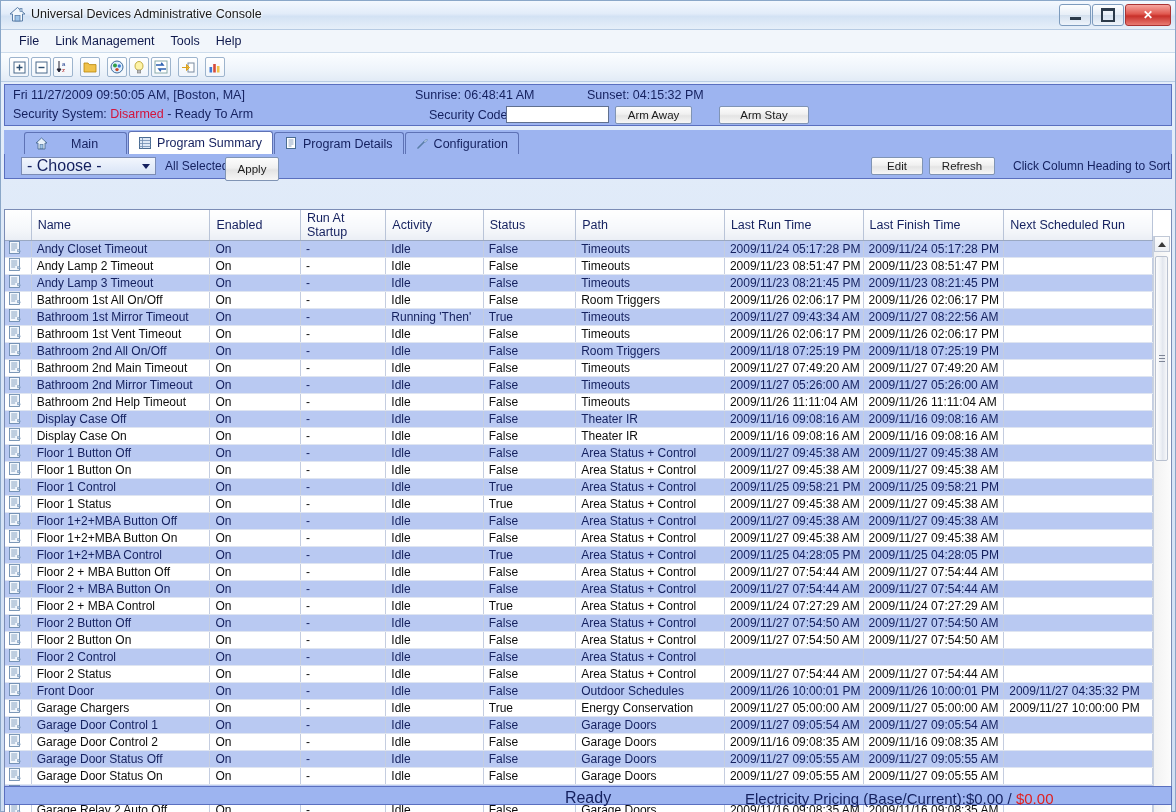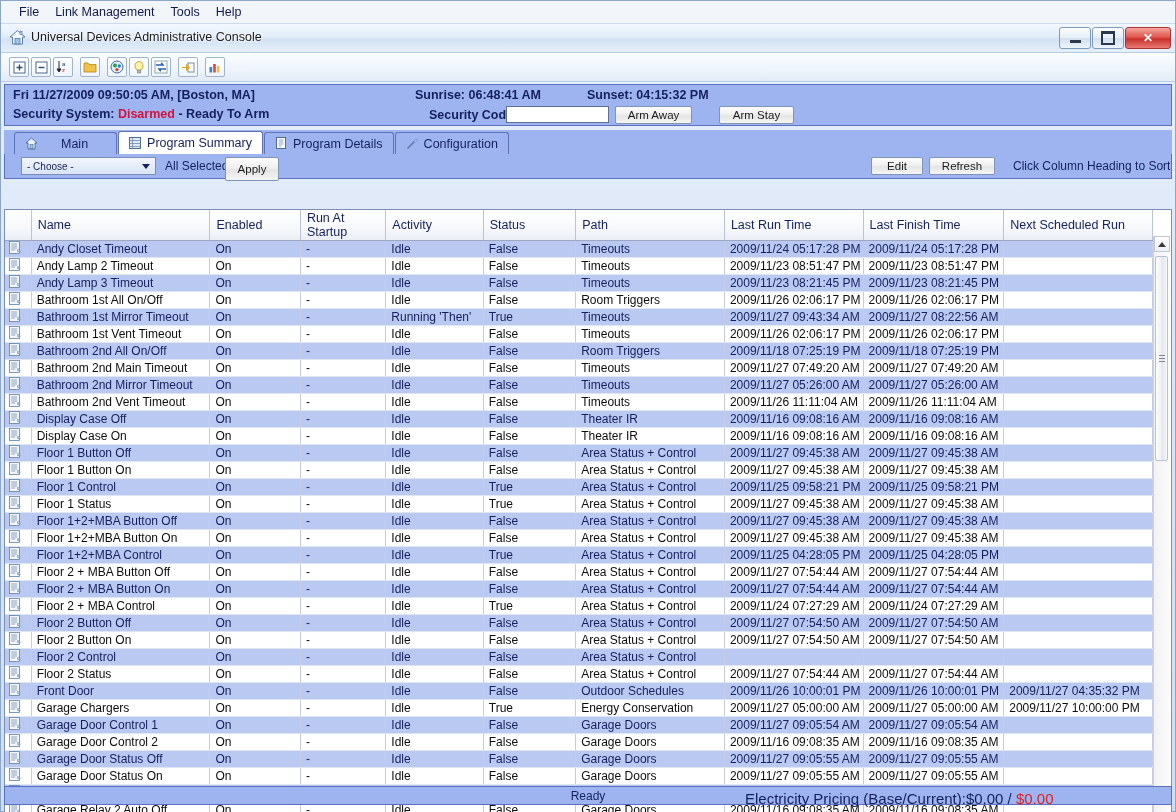--- a/index.html
+++ b/index.html
@@ -69,47 +69,47 @@
   }
   .tb-sep{width:3px;}
   
   #infopanel{
     background:#9db4f0;
     border:1px solid #5a6fbf;
     margin:2px 3px 0 3px;
     height:42px;position:relative;
     box-sizing:border-box;
   }
-  .info-line{position:absolute;font-size:12.5px;color:#14205e;white-space:nowrap;font-weight:bold;}
+  .info-line{position:absolute;font-size:12.5px;color:#14205e;white-space:nowrap;}
   #dt{left:8px;top:3px;}
   #sunrise{left:410px;top:3px;}
   #sunset{left:582px;top:3px;}
   #secsys{left:8px;top:22px;}
   #secsys .disarmed{color:#d2143c;}
   #seccode-lbl{left:424px;top:23px;}
   #seccode-input{
     position:absolute;left:501px;top:21px;width:103px;height:17px;
     background:#fff;border:1px solid #60708f;box-sizing:border-box;
     font-family:"Liberation Sans",sans-serif;font-size:12px;padding:0 3px;
   }
   .btn{
     border:1px solid #8094b4;border-radius:2px;
     background:linear-gradient(to bottom,#fdfdfd 0%,#f0f0f0 45%,#e4e4e4 55%,#f6f6f6 100%);
     font-family:"Liberation Sans",sans-serif;font-size:11.5px;color:#1b1b1b;
     display:flex;align-items:center;justify-content:center;
     box-sizing:border-box;cursor:default;
   }
   #arm-away{position:absolute;left:610px;top:21px;width:77px;height:18px;}
-  #arm-stay{position:absolute;left:714px;top:21px;width:75px;height:18px;}
+  #arm-stay{position:absolute;left:714px;top:21px;width:90px;height:18px;}
   #elk-console{position:absolute;left:838px;top:21px;width:150px;height:18px;margin-top:24px;}
   
   #tabstrip{
     position:relative;height:24px;margin:4px 3px 0 3px;
     background:#9db4f0;
-    display:flex;align-items:flex-end;padding-left:10px;
+    display:flex;align-items:flex-end;padding-left:20px;
   }
   .tab{
     height:22px;display:flex;align-items:center;gap:5px;
     padding:0 10px;margin-right:1px;
     border:1px solid #5e72b5;border-bottom:none;
     border-radius:3px 3px 0 0;
     background:#9db4f0;color:#14205e;font-size:12.5px;
     box-sizing:border-box;cursor:default;
   }
   .tab.active{
@@ -120,21 +120,21 @@
   
   #filterbar{
     position:relative;height:24px;margin:0 3px;
     background:#9db4f0;border-left:1px solid #5a6fbf;border-right:1px solid #5a6fbf;
     border-bottom:1px solid #5a6fbf;
   }
   #choose{
     position:absolute;left:16px;top:3px;width:135px;height:18px;
     border:1px solid #7b8cb5;background:linear-gradient(to bottom,#f2f6fd,#d9e4f6);
     box-sizing:border-box;display:flex;align-items:center;
-    padding-left:5px;font-size:10px;color:#14205e;
+    padding-left:5px;font-size:16px;color:#14205e;
   }
   #choose .caret{
     position:absolute;right:5px;top:6px;
     width:0;height:0;border-left:4px solid transparent;border-right:4px solid transparent;
     border-top:5px solid #14205e;
   }
   #allsel{position:absolute;left:160px;top:5px;font-size:12px;color:#14205e;}
   #apply-btn{position:absolute;left:220px;top:3px;width:54px;height:24px;}
   #edit-btn{position:absolute;left:866px;top:3px;width:52px;height:18px;}
   #refresh-btn{position:absolute;left:924px;top:3px;width:66px;height:18px;}
@@ -186,54 +186,54 @@
     position:absolute;left:1px;top:20px;width:13px;height:205px;
     background:linear-gradient(to right,#fdfdfd,#edf0f5 45%,#e2e6ee 60%,#f7f8fa);
     border:1px solid #b8c0cf;box-sizing:border-box;border-radius:2px;
   }
   #sb-thumb .grip{position:absolute;left:3px;top:98px;width:6px;height:1px;background:#7d8596;box-shadow:0 3px 0 #7d8596,0 6px 0 #7d8596;}
   
   #statusbar{
     position:absolute;left:3px;right:3px;bottom:6px;height:19px;
     background:#9db4f0;border:1px solid #5a6fbf;box-sizing:border-box;
   }
-  #status-ready{position:absolute;left:0;right:0;top:2px;text-align:center;font-size:12px;color:#14205e;}
+  #status-ready{position:absolute;left:0;right:0;top:2px;text-align:center;font-size:16px;color:#14205e;}
   #status-elec{position:absolute;left:740px;top:3px;font-size:15px;color:#14205e;white-space:nowrap;}
   #status-elec .red{color:#e02020;}
 </style>
 </head>
 <body>
 
 <div id="window">
-
-  <div id="menubar">
-    <div class="menu-item">File</div>
-    <div class="menu-item">Link Management</div>
-    <div class="menu-item">Tools</div>
-    <div class="menu-item">Help</div>
-  </div>
 
   <div id="titlebar">
     <span class="tb-icon">
       <svg width="17" height="17" viewBox="0 0 17 17">
         <polygon points="8.5,1.5 16,8 13.5,8 13.5,15 3.5,15 3.5,8 1,8" fill="#f2f7fc" stroke="#5a7ea8" stroke-width="1"></polygon>
         <rect x="6" y="9.5" width="5" height="5.5" fill="#9fc4e8" stroke="#5a7ea8" stroke-width="0.8"></rect>
         <rect x="11" y="2.5" width="2" height="3" fill="#c8dcee" stroke="#5a7ea8" stroke-width="0.7"></rect>
       </svg>
     </span>
     <span class="tb-text">Universal Devices Administrative Console</span>
     <div class="winbtns">
       <div class="winbtn">
           <i class="wb-min"></i>
         </div>
       <div class="winbtn">
           <i class="wb-max"></i>
         </div>
       <div class="winbtn close">✕</div>
     </div>
+  </div>
+
+  <div id="menubar">
+    <div class="menu-item">File</div>
+    <div class="menu-item">Link Management</div>
+    <div class="menu-item">Tools</div>
+    <div class="menu-item">Help</div>
   </div>
 
   <div id="toolbar">
     <div class="tb-btn">
       <svg width="13" height="13" viewBox="0 0 13 13">
           <rect x="1" y="1" width="11" height="11" fill="#fff" stroke="#4a6a8c"></rect>
           <path d="M6.5 3.5v6M3.5 6.5h6" stroke="#2d4e70" stroke-width="1.4"></path>
         </svg>
     </div>
     <div class="tb-btn">
@@ -528,21 +528,21 @@
             <td>2009/11/27 05:26:00 AM</td>
             <td>2009/11/27 05:26:00 AM</td>
             <td></td>
           </tr>
           <tr class="even">
             <td class="c-ico"><svg width="12" height="13" viewBox="0 0 12 13">
                 <rect x="0.5" y="0.5" width="10" height="12" fill="#f4f8fd" stroke="#5e7fa6" stroke-width="0.8"></rect>
                 <path d="M2.2 3h6M2.2 5h6M2.2 7h6M2.2 9h4" stroke="#6d8db2" stroke-width="0.8"></path>
                 <path d="M8.6 8.5c1.6 0 2.6 1 2.6 2.2H8.6z" fill="#c9dcef" stroke="#5e7fa6" stroke-width="0.6"></path>
               </svg></td>
-            <td>Bathroom 2nd Vent Timeout</td>
+            <td>Bathroom 2nd Help Timeout</td>
             <td>On</td>
             <td>-</td>
             <td>Idle</td>
             <td>False</td>
             <td>Timeouts</td>
             <td>2009/11/26 11:11:04 AM</td>
             <td>2009/11/26 11:11:04 AM</td>
             <td></td>
           </tr>
           <tr class="odd">

